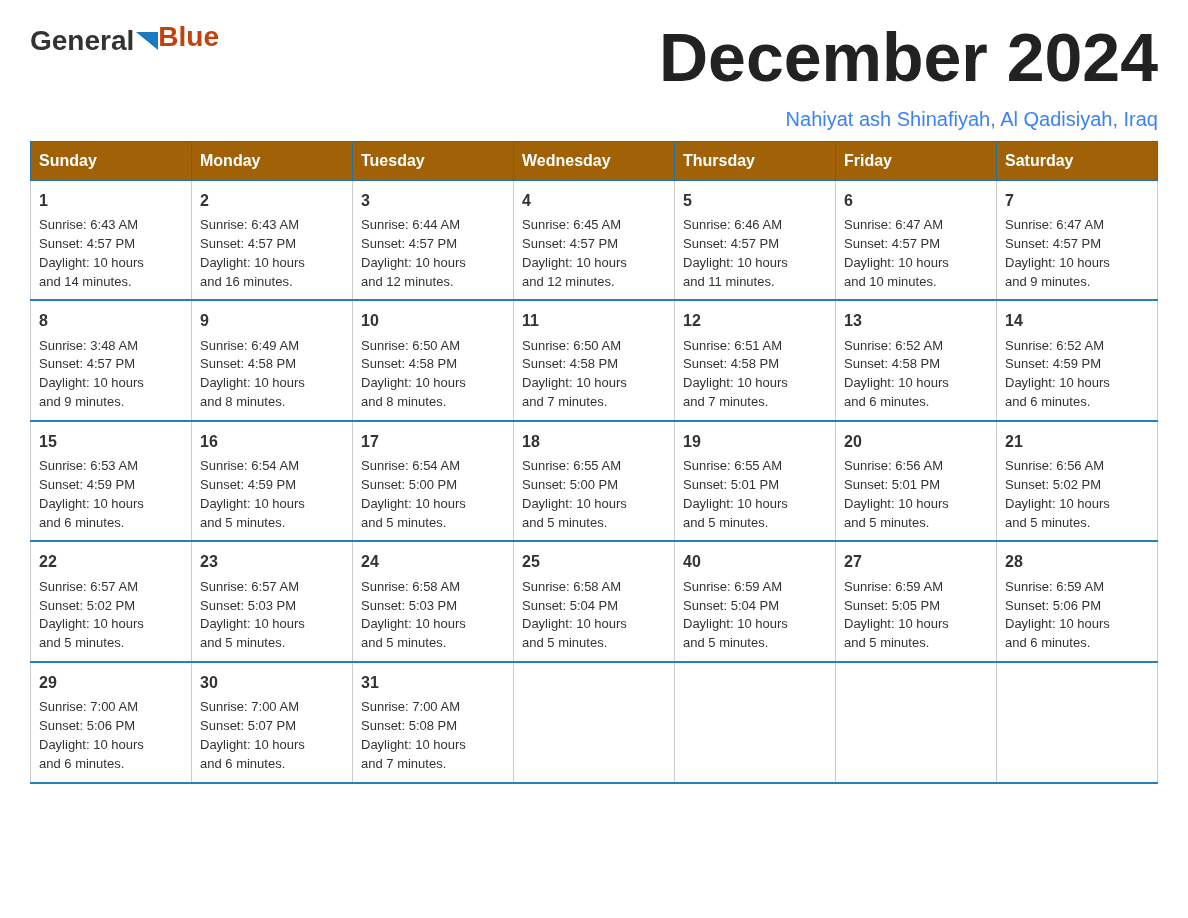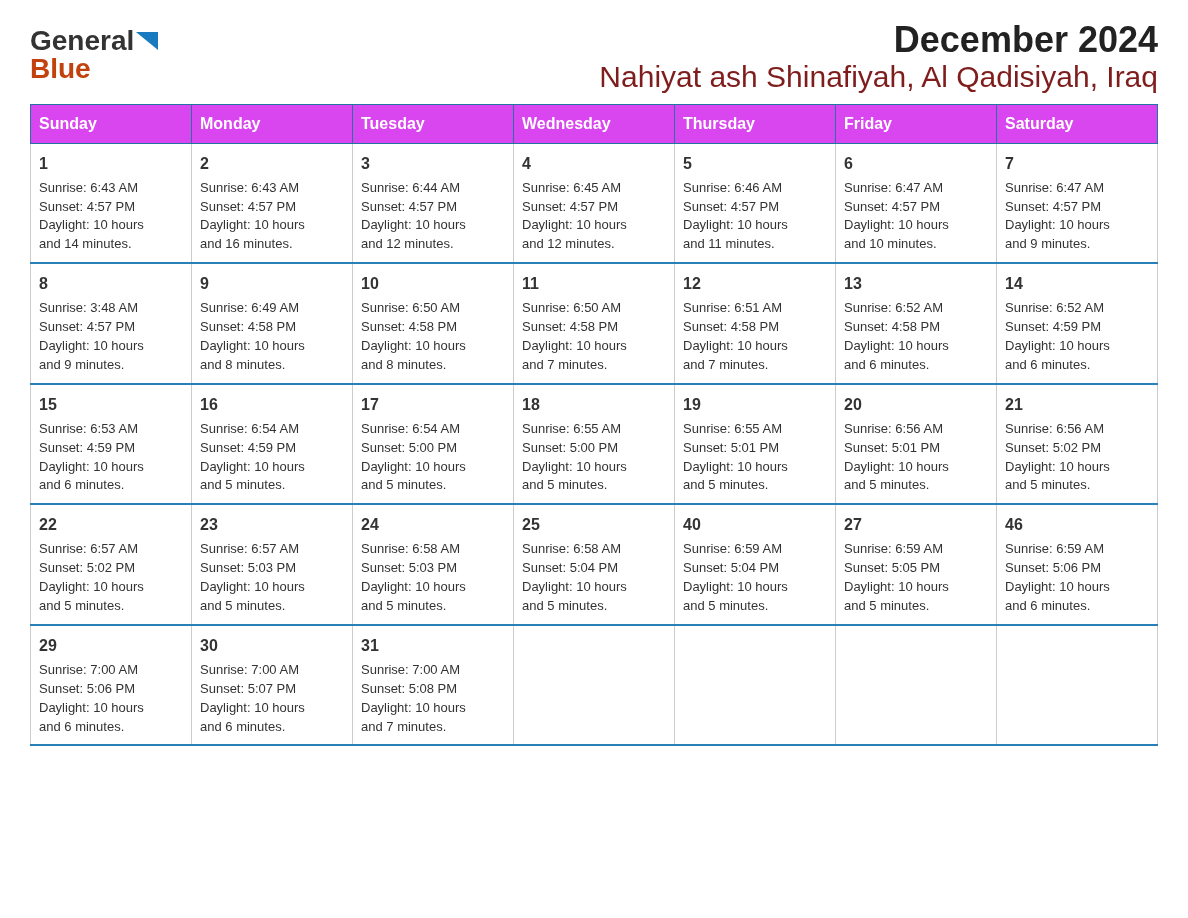--- a/index.html
+++ b/index.html
@@ -26,48 +26,48 @@
       font-weight: bold;
       color: #333;
     }
     .logo-text-blue {
       font-size: 28px;
       font-weight: bold;
       color: #c2410c;
     }
     .logo-icon {
       display: flex;
-      flex-direction: column;
+      flex-direction: row;
       align-items: flex-start;
     }
     .logo-line1 {
       display: flex;
       align-items: center;
     }
     .title-section {
       text-align: right;
     }
     .month-title {
-      font-size: 36px;
+      font-size: 68px;
       font-weight: bold;
       color: #222;
       line-height: 1.1;
     }
     .location-title {
-      font-size: 30px;
-      color: #7f1d1d;
-      margin-top: 0;
+      font-size: 20px;
+      color: #3b82f6;
+      margin-top: 13px;
     }
     table {
       width: 100%;
       border-collapse: collapse;
       margin-top: 10px;
     }
     th {
-      background-color: #d946ef;
+      background-color: #a16207;
       color: white;
       padding: 10px 8px;
       font-size: 16px;
       font-weight: bold;
       text-align: left;
       border: 1px solid #2471a3;
     }
     td {
       vertical-align: top;
       padding: 8px;
@@ -327,21 +327,21 @@
         <span>and 5 minutes.</span>
       </td>
         <td>
         <span class="day-num">27</span>
         <span>Sunrise: 6:59 AM</span><br>
         <span>Sunset: 5:05 PM</span><br>
         <span>Daylight: 10 hours</span><br>
         <span>and 5 minutes.</span>
       </td>
         <td>
-        <span class="day-num">46</span>
+        <span class="day-num">28</span>
         <span>Sunrise: 6:59 AM</span><br>
         <span>Sunset: 5:06 PM</span><br>
         <span>Daylight: 10 hours</span><br>
         <span>and 6 minutes.</span>
       </td>
       </tr>
       <tr class="week-row">
         <td>
         <span class="day-num">29</span>
         <span>Sunrise: 7:00 AM</span><br>

